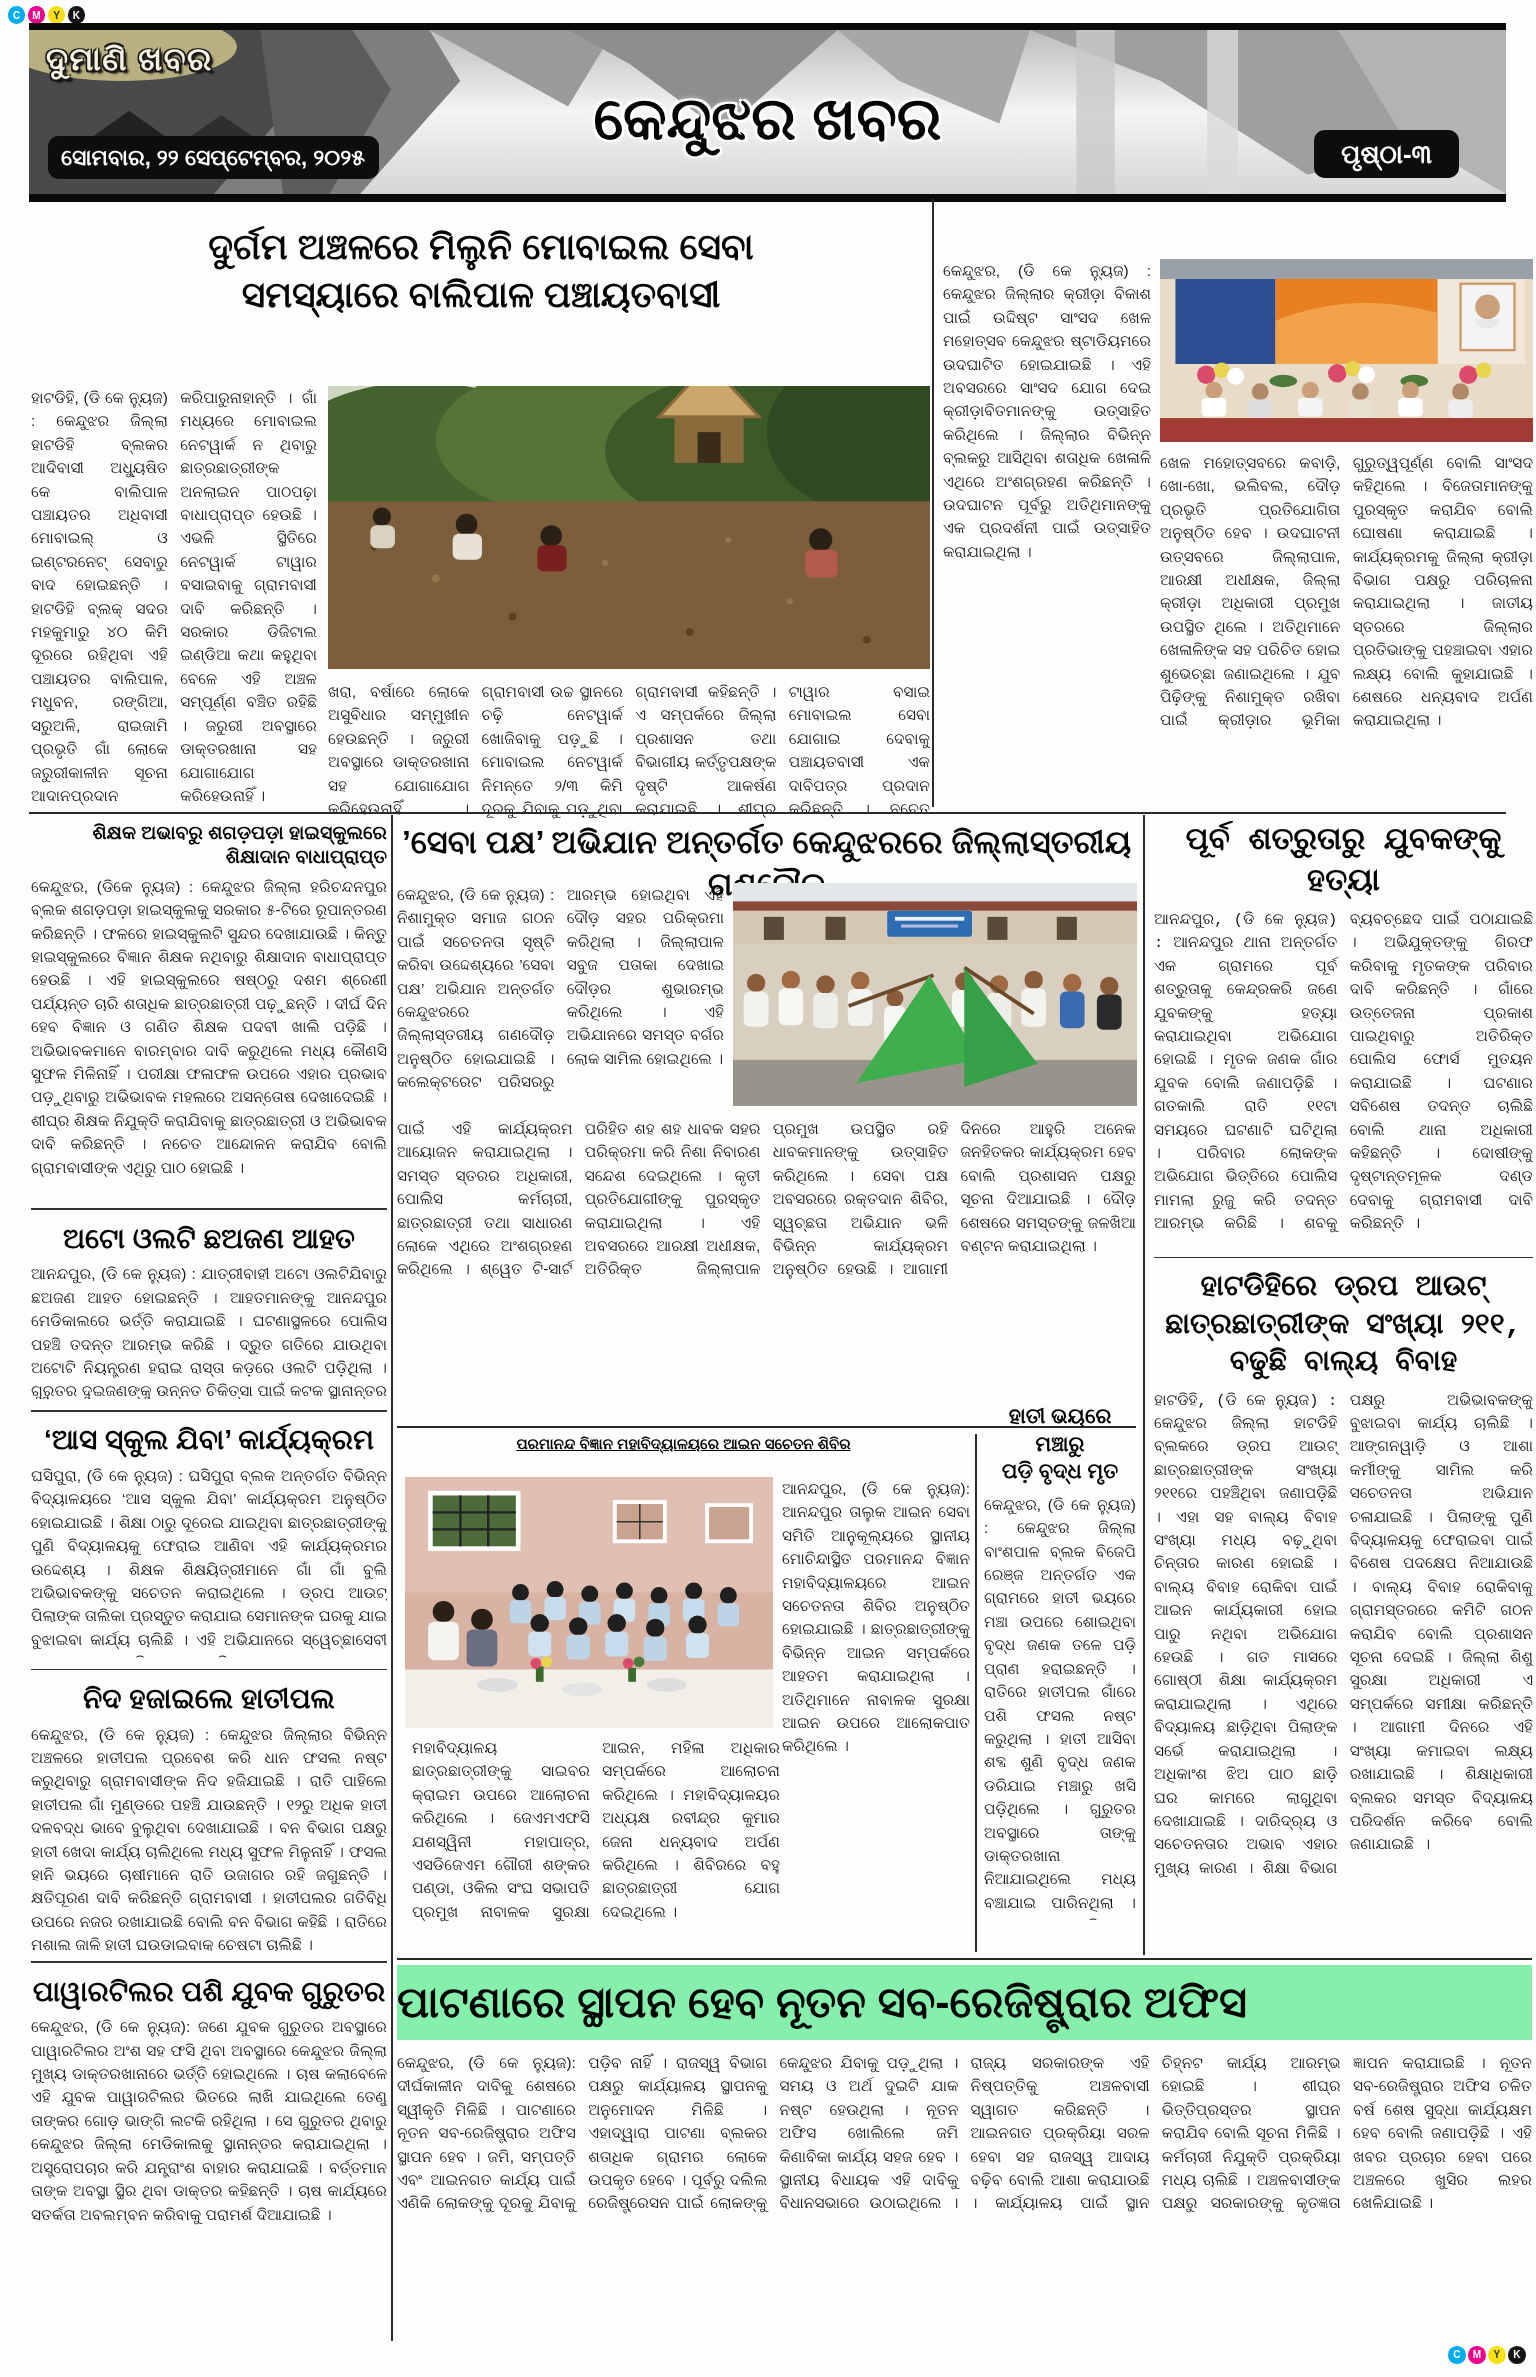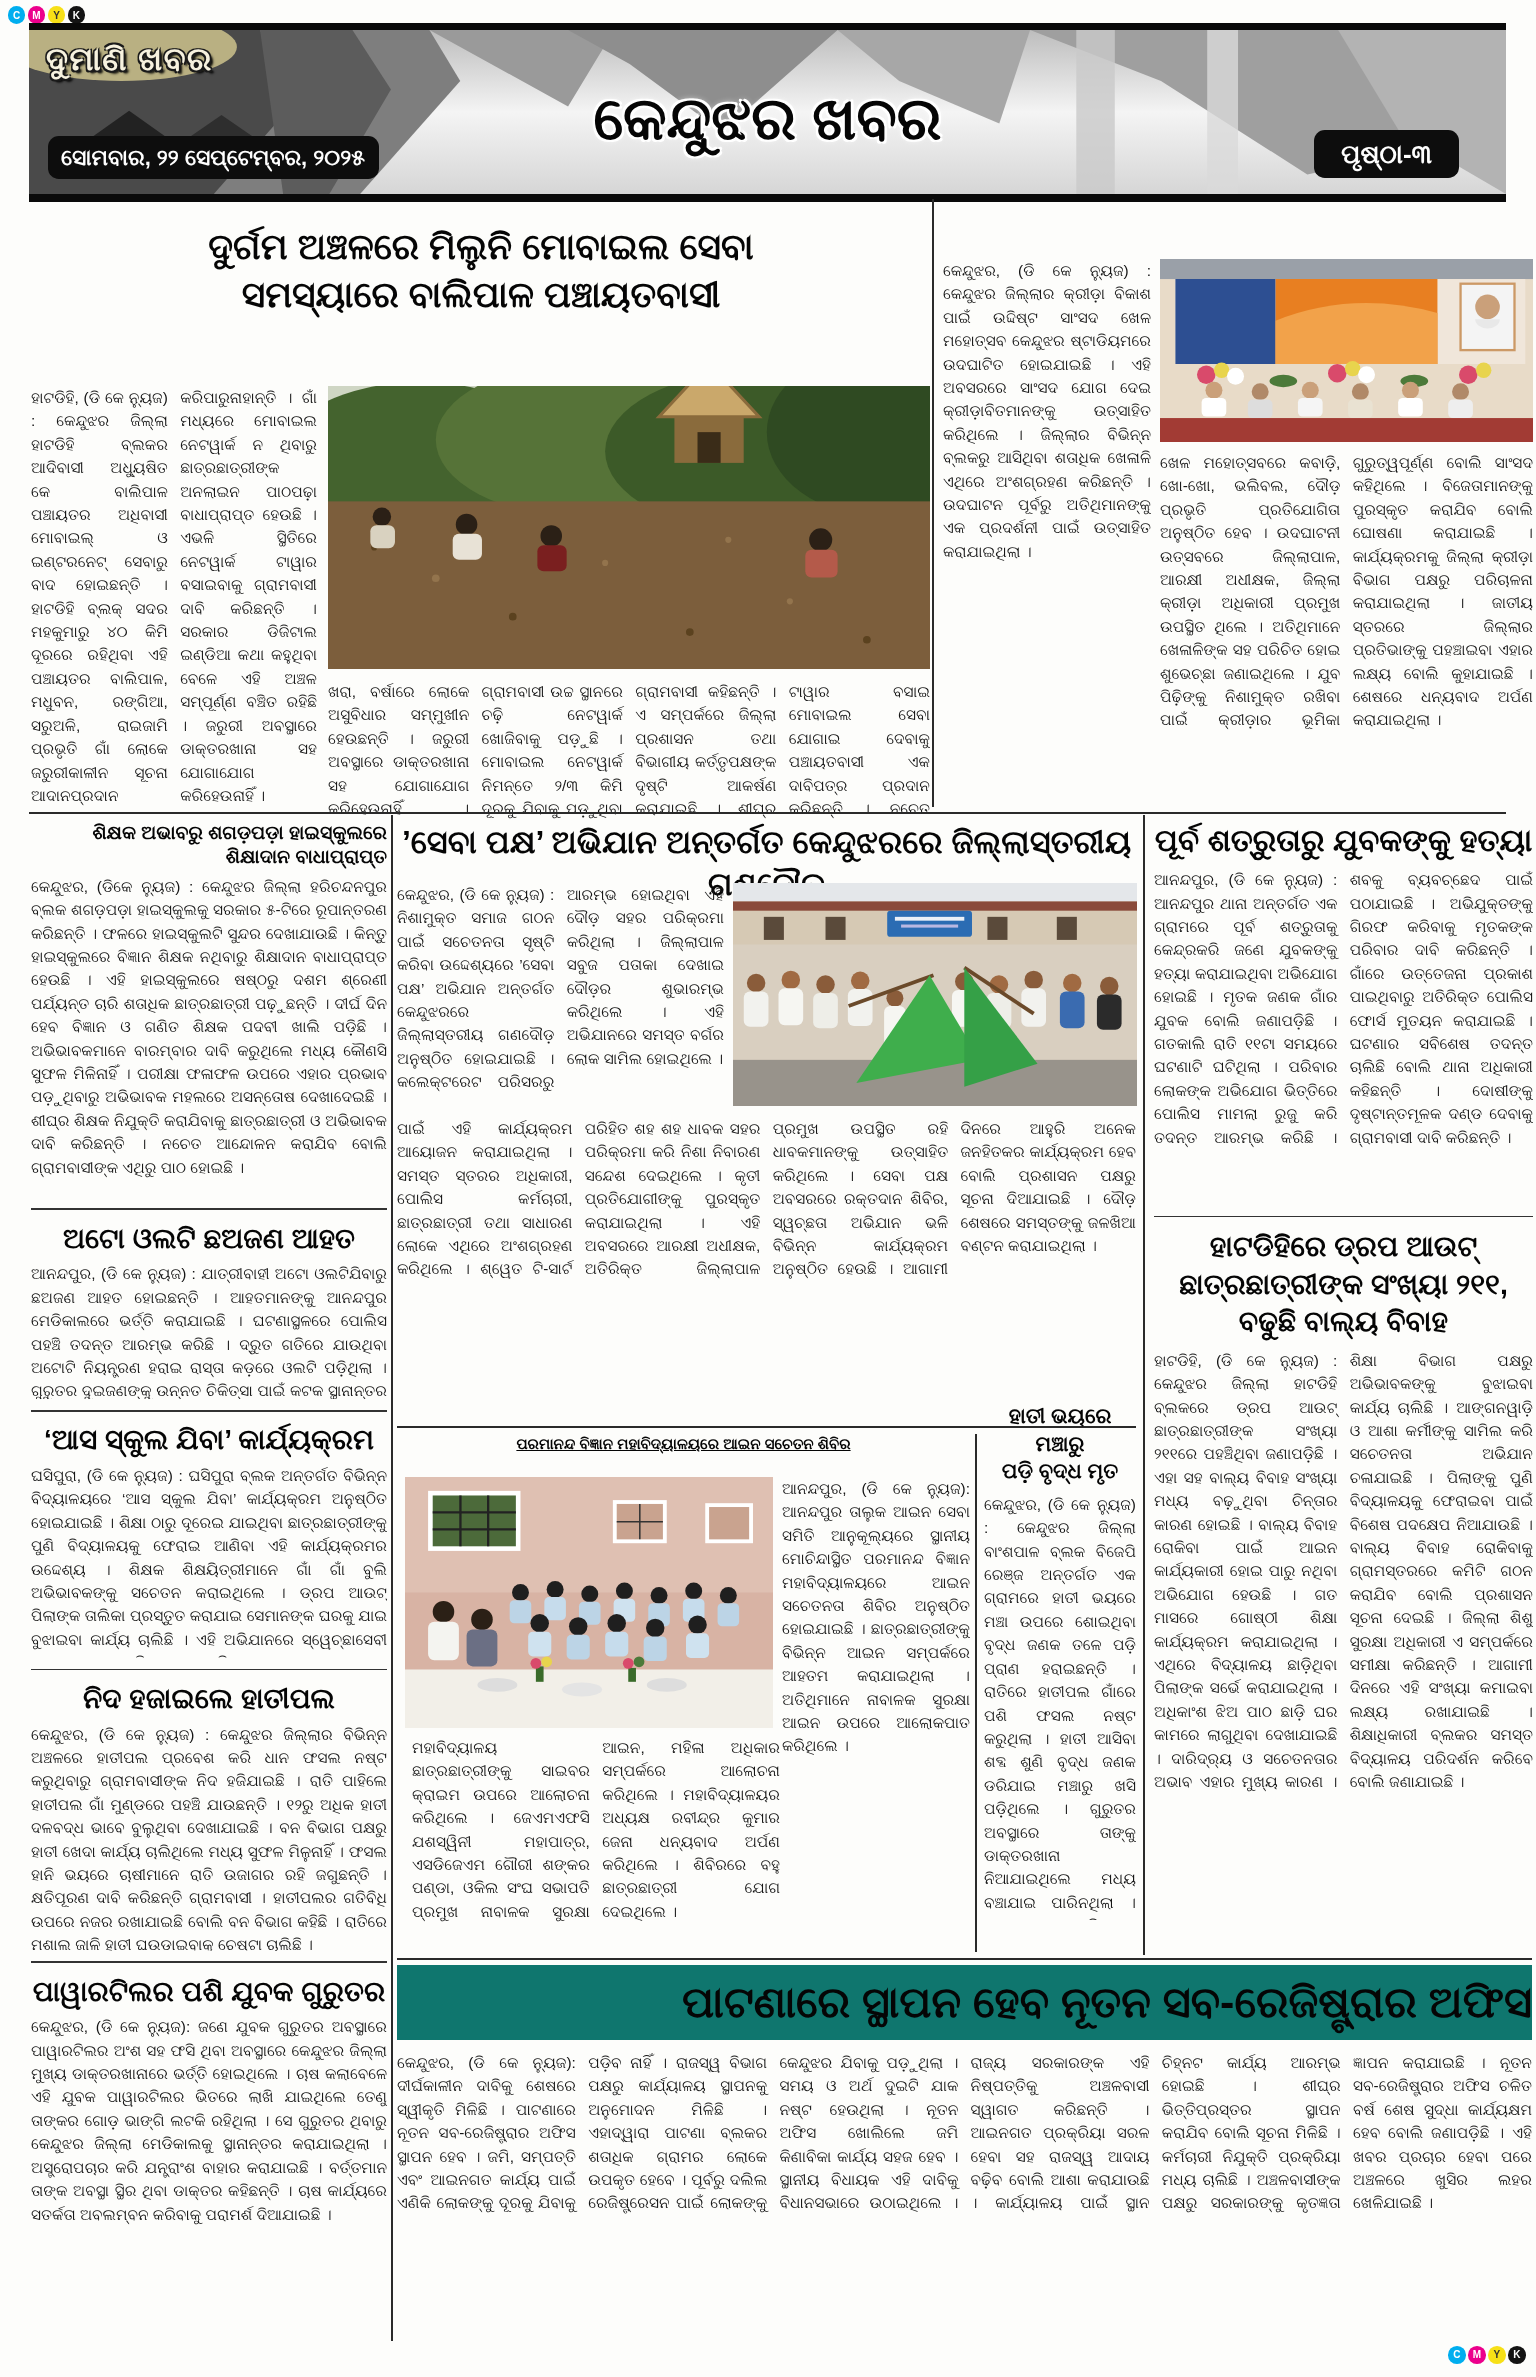--- a/index.html
+++ b/index.html
@@ -33,22 +33,22 @@
   
   .btxt{font-size:15.4px;line-height:1.52;text-align:justify;overflow:hidden;word-break:break-word;color:#151515;}
   .cols2{column-count:2;column-gap:12.3px;}
   .cols4{column-count:4;column-gap:12.3px;}
   .cols6{column-count:6;column-gap:12.3px;}
   .abs{position:absolute;}
   .photo{position:absolute;overflow:hidden;background:#bbb;}
   .photo svg{display:block;width:100%;height:100%;}
   .rail-rule{height:1.5px;background:#333;margin:10.8px 0;}
   #left-rail{position:absolute;left:31px;top:821px;width:356px;height:1519px;overflow:hidden;}
-  #gray-banner{position:absolute;left:0;top:0;width:100%;height:75px;background:#0f766e;
-               display:flex;align-items:center;justify-content:flex-end;}
+  #gray-banner{position:absolute;left:0;top:0;width:100%;height:75px;background:#86efac;
+               display:flex;align-items:center;justify-content:flex-start;}
   #gray-banner .hl{font-size:43px;}
 </style>
 </head>
 <body>
 
 <div id="page">
 
   <div class="cmyk" style="left:7.7px;top:6.2px;">
     <span class="dot" style="background:#00AEEF">C</span>
     <span class="dot" style="background:#EC008C">M</span>
@@ -254,21 +254,21 @@
           <path d="M160,260 L255,120 L320,230 Z" fill="#3fae4c"></path>
           <line x1="390" y1="170" x2="300" y2="110" stroke="#6b4a2a" stroke-width="5"></line>
           <path d="M300,110 L300,265 L395,235 Z" fill="#35a047"></path>
         </g>
       </svg>
     </div>
     <div class="btxt cols4 abs" style="left:0;top:296px;width:739px;height:305px;">ପାଇଁ ଏହି କାର୍ଯ୍ୟକ୍ରମ ଆୟୋଜନ କରାଯାଇଥିଲା । ସମସ୍ତ ସ୍ତରର ଅଧିକାରୀ, ପୋଲିସ କର୍ମଚାରୀ, ଛାତ୍ରଛାତ୍ରୀ ତଥା ସାଧାରଣ ଲୋକେ ଏଥିରେ ଅଂଶଗ୍ରହଣ କରିଥିଲେ । ଶ୍ୱେତ ଟି-ସାର୍ଟ ପରିହିତ ଶହ ଶହ ଧାବକ ସହର ପରିକ୍ରମା କରି ନିଶା ନିବାରଣ ସନ୍ଦେଶ ଦେଇଥିଲେ । କୃତୀ ପ୍ରତିଯୋଗୀଙ୍କୁ ପୁରସ୍କୃତ କରାଯାଇଥିଲା । ଏହି ଅବସରରେ ଆରକ୍ଷୀ ଅଧୀକ୍ଷକ, ଅତିରିକ୍ତ ଜିଲ୍ଲାପାଳ ପ୍ରମୁଖ ଉପସ୍ଥିତ ରହି ଧାବକମାନଙ୍କୁ ଉତ୍ସାହିତ କରିଥିଲେ । ସେବା ପକ୍ଷ ଅବସରରେ ରକ୍ତଦାନ ଶିବିର, ସ୍ୱଚ୍ଛତା ଅଭିଯାନ ଭଳି ବିଭିନ୍ନ କାର୍ଯ୍ୟକ୍ରମ ଅନୁଷ୍ଠିତ ହେଉଛି । ଆଗାମୀ ଦିନରେ ଆହୁରି ଅନେକ ଜନହିତକର କାର୍ଯ୍ୟକ୍ରମ ହେବ ବୋଲି ପ୍ରଶାସନ ପକ୍ଷରୁ ସୂଚନା ଦିଆଯାଇଛି । ଦୌଡ଼ ଶେଷରେ ସମସ୍ତଙ୍କୁ ଜଳଖିଆ ବଣ୍ଟନ କରାଯାଇଥିଲା ।</div>
   </div>
   <div class="hrule" style="left:397px;top:1426px;width:739px;height:1.5px;"></div>
 
-  <div class="abs" style="left:1154px;top:821px;width:379px;height:1131px;overflow:hidden;">
+  <div class="abs" style="left:1154px;top:821px;width:379px;height:1131px;overflow:hidden;font-family:Liberation Mono, monospace;">
     <div>
       <div class="hl hl-lg">ପୂର୍ବ ଶତ୍ରୁତାରୁ ଯୁବକଙ୍କୁ ହତ୍ୟା</div>
       <div class="btxt cols2" style="height:337px;margin-top:6.2px;">ଆନନ୍ଦପୁର, (ଡି କେ ନ୍ୟୁଜ) : ଆନନ୍ଦପୁର ଥାନା ଅନ୍ତର୍ଗତ ଏକ ଗ୍ରାମରେ ପୂର୍ବ ଶତ୍ରୁତାକୁ କେନ୍ଦ୍ରକରି ଜଣେ ଯୁବକଙ୍କୁ ହତ୍ୟା କରାଯାଇଥିବା ଅଭିଯୋଗ ହୋଇଛି । ମୃତକ ଜଣକ ଗାଁର ଯୁବକ ବୋଲି ଜଣାପଡ଼ିଛି । ଗତକାଲି ରାତି ୧୧ଟା ସମୟରେ ଘଟଣାଟି ଘଟିଥିଲା । ପରିବାର ଲୋକଙ୍କ ଅଭିଯୋଗ ଭିତ୍ତିରେ ପୋଲିସ ମାମଲା ରୁଜୁ କରି ତଦନ୍ତ ଆରମ୍ଭ କରିଛି । ଶବକୁ ବ୍ୟବଚ୍ଛେଦ ପାଇଁ ପଠାଯାଇଛି । ଅଭିଯୁକ୍ତଙ୍କୁ ଗିରଫ କରିବାକୁ ମୃତକଙ୍କ ପରିବାର ଦାବି କରିଛନ୍ତି । ଗାଁରେ ଉତ୍ତେଜନା ପ୍ରକାଶ ପାଇଥିବାରୁ ଅତିରିକ୍ତ ପୋଲିସ ଫୋର୍ସ ମୁତୟନ କରାଯାଇଛି । ଘଟଣାର ସବିଶେଷ ତଦନ୍ତ ଚାଲିଛି ବୋଲି ଥାନା ଅଧିକାରୀ କହିଛନ୍ତି । ଦୋଷୀଙ୍କୁ ଦୃଷ୍ଟାନ୍ତମୂଳକ ଦଣ୍ଡ ଦେବାକୁ ଗ୍ରାମବାସୀ ଦାବି କରିଛନ୍ତି ।</div>
     </div>
     <div class="rail-rule"></div>
     <div>
       <div class="hl" style="font-size:28.5px;padding:0 10.8px;">ହାଟଡିହିରେ ଡ୍ରପ ଆଉଟ୍ ଛାତ୍ରଛାତ୍ରୀଙ୍କ ସଂଖ୍ୟା ୨୧୧, ବଢୁଛି ବାଲ୍ୟ ବିବାହ</div>
       <div class="btxt cols2" style="height:531px;margin-top:7.7px;">ହାଟଡିହି, (ଡି କେ ନ୍ୟୁଜ) : କେନ୍ଦୁଝର ଜିଲ୍ଲା ହାଟଡିହି ବ୍ଲକରେ ଡ୍ରପ ଆଉଟ୍ ଛାତ୍ରଛାତ୍ରୀଙ୍କ ସଂଖ୍ୟା ୨୧୧ରେ ପହଞ୍ଚିଥିବା ଜଣାପଡ଼ିଛି । ଏହା ସହ ବାଲ୍ୟ ବିବାହ ସଂଖ୍ୟା ମଧ୍ୟ ବଢ଼ୁଥିବା ଚିନ୍ତାର କାରଣ ହୋଇଛି । ବାଲ୍ୟ ବିବାହ ରୋକିବା ପାଇଁ ଆଇନ କାର୍ଯ୍ୟକାରୀ ହୋଇ ପାରୁ ନଥିବା ଅଭିଯୋଗ ହେଉଛି । ଗତ ମାସରେ ଗୋଷ୍ଠୀ ଶିକ୍ଷା କାର୍ଯ୍ୟକ୍ରମ କରାଯାଇଥିଲା । ଏଥିରେ ବିଦ୍ୟାଳୟ ଛାଡ଼ିଥିବା ପିଲାଙ୍କ ସର୍ଭେ କରାଯାଇଥିଲା । ଅଧିକାଂଶ ଝିଅ ପାଠ ଛାଡ଼ି ଘର କାମରେ ଲାଗୁଥିବା ଦେଖାଯାଇଛି । ଦାରିଦ୍ର୍ୟ ଓ ସଚେତନତାର ଅଭାବ ଏହାର ମୁଖ୍ୟ କାରଣ । ଶିକ୍ଷା ବିଭାଗ ପକ୍ଷରୁ ଅଭିଭାବକଙ୍କୁ ବୁଝାଇବା କାର୍ଯ୍ୟ ଚାଲିଛି । ଆଙ୍ଗନୱାଡ଼ି ଓ ଆଶା କର୍ମୀଙ୍କୁ ସାମିଲ କରି ସଚେତନତା ଅଭିଯାନ ଚଳାଯାଇଛି । ପିଲାଙ୍କୁ ପୁଣି ବିଦ୍ୟାଳୟକୁ ଫେରାଇବା ପାଇଁ ବିଶେଷ ପଦକ୍ଷେପ ନିଆଯାଉଛି । ବାଲ୍ୟ ବିବାହ ରୋକିବାକୁ ଗ୍ରାମସ୍ତରରେ କମିଟି ଗଠନ କରାଯିବ ବୋଲି ପ୍ରଶାସନ ସୂଚନା ଦେଇଛି । ଜିଲ୍ଲା ଶିଶୁ ସୁରକ୍ଷା ଅଧିକାରୀ ଏ ସମ୍ପର୍କରେ ସମୀକ୍ଷା କରିଛନ୍ତି । ଆଗାମୀ ଦିନରେ ଏହି ସଂଖ୍ୟା କମାଇବା ଲକ୍ଷ୍ୟ ରଖାଯାଇଛି । ଶିକ୍ଷାଧିକାରୀ ବ୍ଲକର ସମସ୍ତ ବିଦ୍ୟାଳୟ ପରିଦର୍ଶନ କରିବେ ବୋଲି ଜଣାଯାଇଛି ।</div>
     </div>
   </div>

